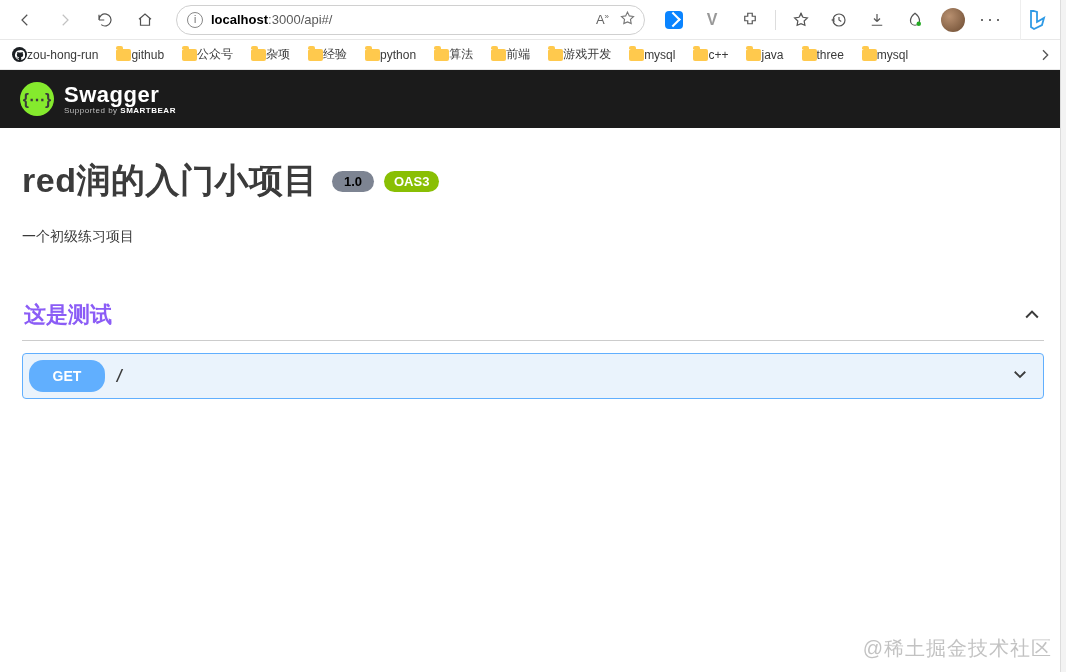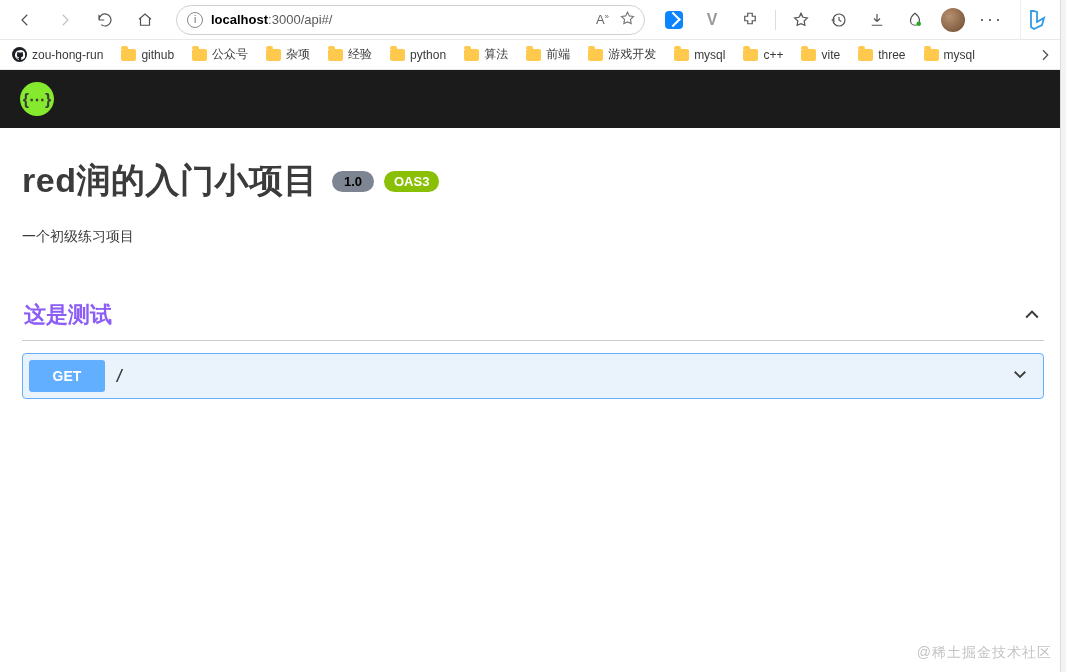--- a/index.html
+++ b/index.html
@@ -18,21 +18,21 @@
   .tool-icons { display: flex; align-items: center; gap: 12px; }
   .tool-icons .ic { width: 26px; height: 26px; display:flex; align-items:center; justify-content:center; color:#555; border-radius:4px; cursor:pointer;}
   .tool-icons .ic svg { width:18px; height:18px; }
   .avatar { width:24px; height:24px; border-radius:50%; background: radial-gradient(circle at 35% 35%, #b89070, #6b4a30); }
   .square-blue { width:18px; height:18px; background:#0a84ff; border-radius:4px; display:flex; align-items:center; justify-content:center;}
   .square-blue::after{content:'';width:9px;height:9px;border:2px solid #fff;border-left:none;border-bottom:none;transform:rotate(45deg) translate(-1px,1px);}
   .bing-side { width: 36px; height: 40px; display:flex; align-items:center; justify-content:center; border-left:1px solid #eee; margin-left:6px;}
 
   
   .bookmark-bar { display:flex; align-items:center; height: 30px; padding: 0 8px; gap: 10px; background:#fff; border-bottom:1px solid #e8e8e8; font-size:12px; color:#3a3a3a; overflow:hidden;}
-  .bm { display:flex; align-items:center; gap:5px; padding:2px 4px; cursor:pointer; white-space:nowrap;}
+  .bm { display:flex; align-items:center; padding:2px 4px; cursor:pointer; white-space:nowrap;}
   .bm .folder-ic { width:15px; height:12px; background:#ffc94d; border-radius:2px; position:relative;}
   .bm .folder-ic::before{content:'';position:absolute;top:-3px;left:0;width:7px;height:3px;background:#ffc94d;border-radius:2px 2px 0 0;}
   .bm .gh-ic{ width:15px; height:15px; background:#1b1f23; border-radius:50%; display:flex; align-items:center; justify-content:center;}
   .bm .gh-ic svg{width:10px;height:10px;fill:#fff;}
   .bm-more{ margin-left:auto; width:26px; height:26px; display:flex; align-items:center; justify-content:center; cursor:pointer;}
 
   
   .swagger-header { background:#1b1b1b; height:58px; display:flex; align-items:center; padding:0 20px; color:#fff;}
   .sw-logo { display:flex; align-items:center; gap:10px;}
   .sw-badge{ width:34px; height:34px; border-radius:50%; background:#85ea2d; display:flex; align-items:center; justify-content:center; color:#3b3b3b; font-weight:700; font-size:16px;}
@@ -48,26 +48,26 @@
   .oas-badge { background:#89bf04; color:#fff; border-radius:14px; padding:3px 10px; font-size:13px; font-weight:800;}
   .desc { margin-top:24px; font-size:14px; color:#3a3a3a;}
 
   .tag-section { margin-top:48px;}
   .tag-header { display:flex; align-items:center; justify-content:space-between; padding:6px 2px 10px; border-bottom:1px solid rgba(0,0,0,.2); cursor:pointer;}
   .tag-name { font-size:22px; font-weight:800; color:#8b5cf6;}
   .chev { width:20px; height:20px;}
   .chev svg{width:20px;height:20px;stroke:#3b3b3b;stroke-width:2.4;fill:none;}
 
   .op-block { margin-top:12px; border:1px solid #61affe; border-radius:4px; background:#eaf3fc; display:flex; align-items:center; padding:6px; cursor:pointer;}
-  .op-method { background:#61affe; color:#fff; font-weight:800; font-size:14px; padding:8px 0; width:76px; text-align:center; border-radius:3px;}
+  .op-method { background:#61affe; color:#fff; font-weight:800; font-size:14px; padding:8px 0; width:76px; text-align:center; border-radius:14px;}
   .op-path { margin-left:10px; font-family: ui-monospace, Menlo, Consolas, monospace; font-size:15px; font-weight:700; color:#3b3b3b; flex:1;}
   .op-exp { margin-right:8px;}
   .op-exp svg{width:18px;height:18px;stroke:#3b3b3b;stroke-width:2.4;fill:none;}
 
-  .watermark { position:absolute; right:14px; bottom:10px; font-size:14px; color:rgba(120,120,120,.45); letter-spacing:1px;}
+  .watermark { position:absolute; right:14px; bottom:10px; font-size:20px; color:rgba(120,120,120,.45); letter-spacing:1px;}
 
   
   .frame-right{ position:absolute; top:0; right:0; bottom:0; width:6px; background:#f3f3f3; box-shadow:inset 1px 0 0 #ddd;}
 </style>
 </head>
 <body>
 
 <div class="browser-bar">
   <div class="nav-btn">
       <svg viewBox="0 0 24 24">
@@ -193,40 +193,44 @@
     <div class="bm">
       <span class="folder-ic"></span>
       <span>mysql</span>
     </div>
     <div class="bm">
       <span class="folder-ic"></span>
       <span>c++</span>
     </div>
     <div class="bm">
       <span class="folder-ic"></span>
-      <span>vite</span>
+      <span>java</span>
     </div>
     <div class="bm">
       <span class="folder-ic"></span>
       <span>three</span>
     </div>
     <div class="bm">
       <span class="folder-ic"></span>
       <span>mysql</span>
     </div>
     <div class="bm-more">
       <svg viewBox="0 0 24 24" width="16" height="16" fill="none" stroke="#555" stroke-width="2">
         <path d="M9 5l7 7-7 7"></path>
       </svg>
     </div>
   </div>
 
 <div class="swagger-header">
   <div class="sw-logo">
     <div class="sw-badge">{⋯}</div>
+    <div>
+      <div class="sw-title">Swagger</div>
+      <div class="sw-sub"><span>Supported by </span><span class="sw-smart">SMARTBEAR</span></div>
+    </div>
   </div>
 </div>
 
 <div class="content">
   <div class="title-row">
     <span class="page-title">red润的入门小项目</span>
     <span class="ver-badge">1.0</span>
     <span class="oas-badge">OAS3</span>
   </div>
   <div class="desc">一个初级练习项目</div>

